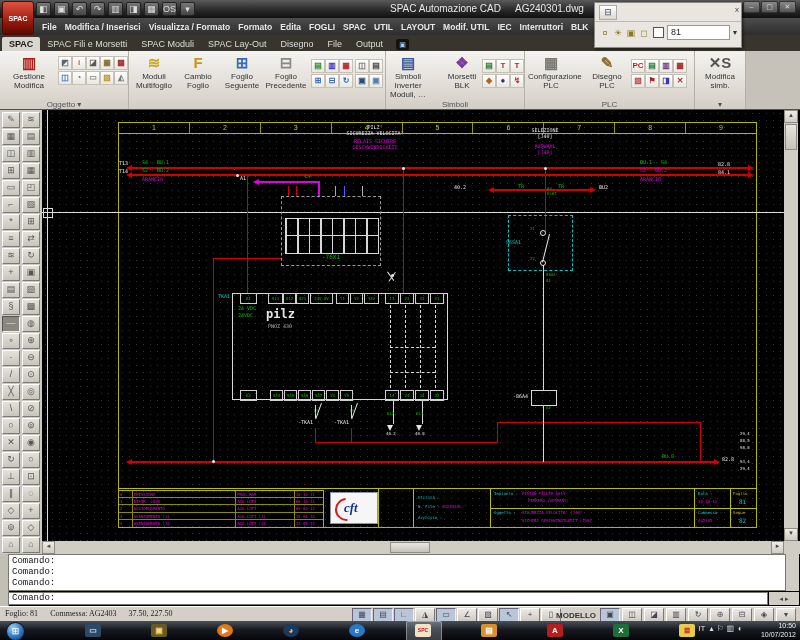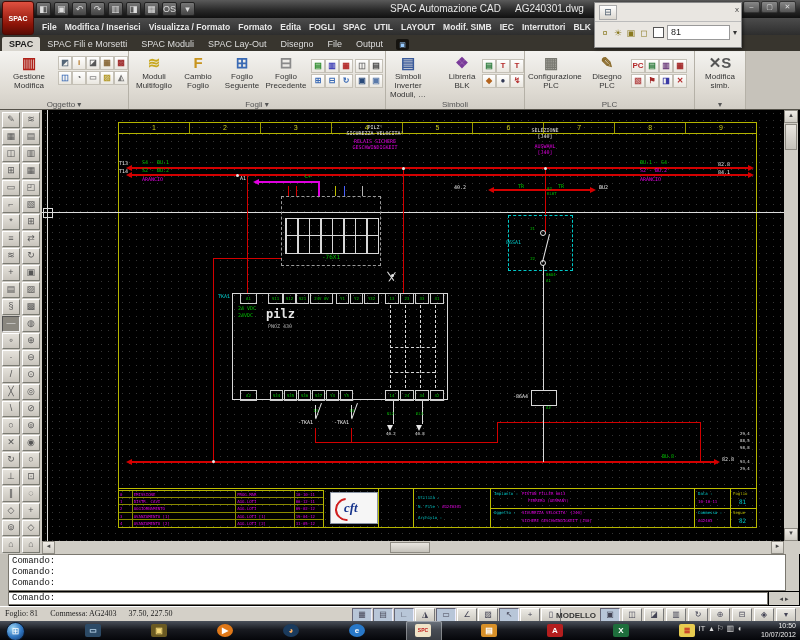--- a/index.html
+++ b/index.html
@@ -175,21 +175,21 @@
   <div id="menubar">
       <div class="menu-item">File</div>
       <div class="menu-item">Modifica / Inserisci</div>
       <div class="menu-item">Visualizza / Formato</div>
       <div class="menu-item">Formato</div>
       <div class="menu-item">Edita</div>
       <div class="menu-item">FOGLI</div>
       <div class="menu-item">SPAC</div>
       <div class="menu-item">UTIL</div>
       <div class="menu-item">LAYOUT</div>
-      <div class="menu-item">Modif. SIMB</div>
+      <div class="menu-item">Modif. UTIL</div>
       <div class="menu-item">IEC</div>
       <div class="menu-item">Interruttori</div>
       <div class="menu-item">BLK</div>
     </div>
 
   <div id="tabrow">
       <div class="tab active">SPAC</div>
       <div class="tab">SPAC Fili e Morsetti</div>
       <div class="tab">SPAC Moduli</div>
       <div class="tab">SPAC Lay-Out</div>
@@ -245,31 +245,30 @@
           <div class="sic" style="color: rgb(58, 106, 180);">⊞</div>
           <div class="sic" style="color: rgb(58, 106, 180);">⊟</div>
           <div class="sic" style="color: rgb(58, 106, 180);">↻</div>
         </div>
       <div class="cluster" id="cl-fogli2" style="left:226px;top:8px;grid-template-columns:repeat(2,13px);">
           <div class="sic" style="color: rgb(102, 102, 102);">◫</div>
           <div class="sic" style="color: rgb(68, 68, 68);">▤</div>
           <div class="sic" style="color: rgb(42, 74, 122);">▣</div>
           <div class="sic" style="color: rgb(90, 122, 170);">▣</div>
         </div>
-      <div class="rg-label">Fogli ▾</div>
     </div>
     <div class="rgroup" id="rg-simboli" style="left:386px;width:139px;">
       <div id="simboli-bigs">
           <div class="bigbtn" style="left: 2px; width: 40px;">
             <div class="bi" style="color: rgb(58, 90, 154);">▤</div>
             <div class="bl">Simboli Inverter Moduli, …</div>
           </div>
           <div class="bigbtn" style="left: 56px; width: 40px;">
             <div class="bi" style="color: rgb(122, 58, 154);">❖</div>
-            <div class="bl">Libreria BLK</div>
+            <div class="bl">Morsetti BLK</div>
           </div>
         </div>
       <div class="cluster" id="cl-simboli" style="left:96px;top:8px;grid-template-columns:repeat(3,13px);">
           <div class="sic" style="color: rgb(42, 122, 58);">▤</div>
           <div class="sic" style="color: rgb(180, 42, 42);">T</div>
           <div class="sic" style="color: rgb(180, 42, 42);">T</div>
           <div class="sic" style="color: rgb(180, 100, 30);">◆</div>
           <div class="sic" style="color: rgb(51, 58, 85);">●</div>
           <div class="sic" style="color: rgb(180, 48, 48);">↯</div>
         </div>

